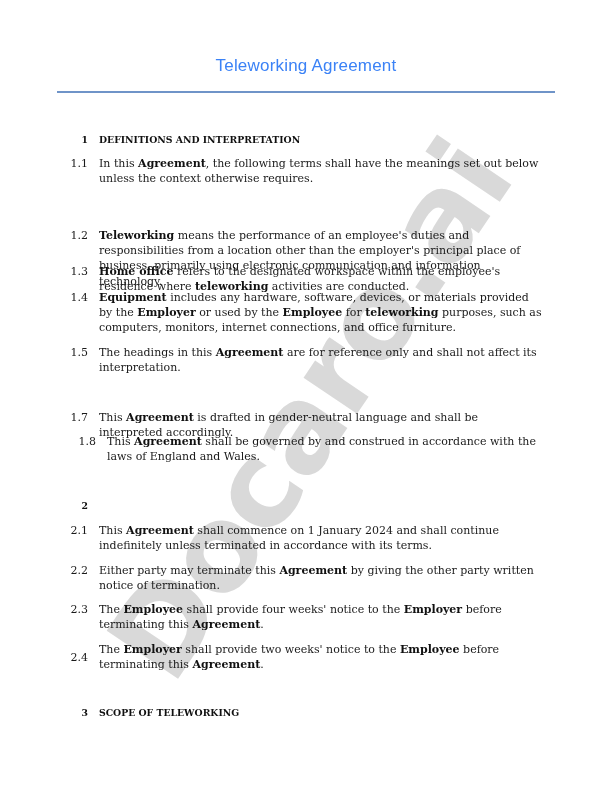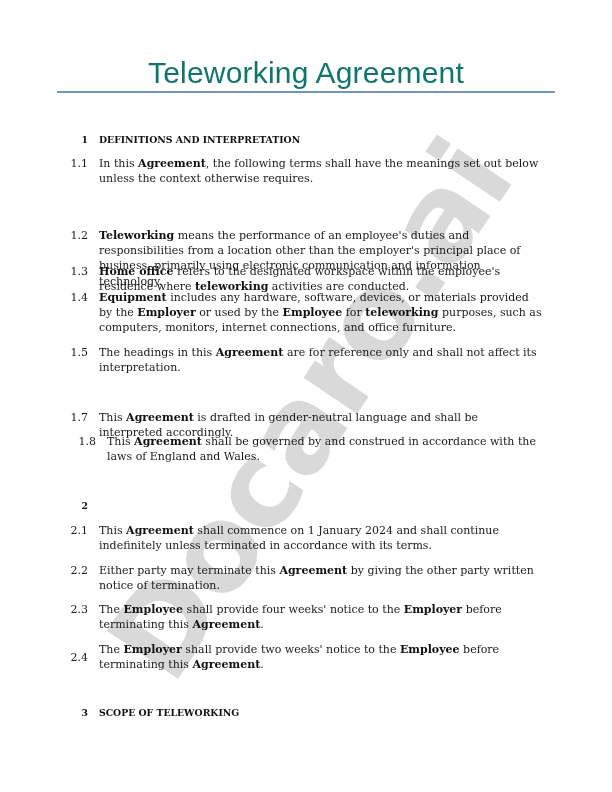--- a/index.html
+++ b/index.html
@@ -5,21 +5,21 @@
   html, body { margin: 0; padding: 0; }
   body {
     width: 612px; height: 792px; background: #ffffff; position: relative; overflow: hidden;
     font-family: "DejaVu Serif", "Liberation Serif", serif;
     color: #1a1a1a;
   }
   .page { position: absolute; left: 0; top: 0; width: 612px; height: 792px; }
   .title {
     position: absolute; left: 57px; width: 498px; top: 56px;
     text-align: center; font-family: "Liberation Sans", "DejaVu Sans", sans-serif;
-    font-size: 30px; color: #0f766e; letter-spacing: 0.2px;
+    font-size: 17px; color: #3b82f6; letter-spacing: 0.2px;
   }
   .rule {
     position: absolute; left: 57px; width: 498px; top: 91px; height: 2px; background: #6f94c8;
   }
   .block { position: absolute; left: 60px; width: 490px; }
   .heading {
     font-weight: bold; font-size: 9.3px; line-height: 14px; color: #111;
     display: flex;
   }
   .num {

